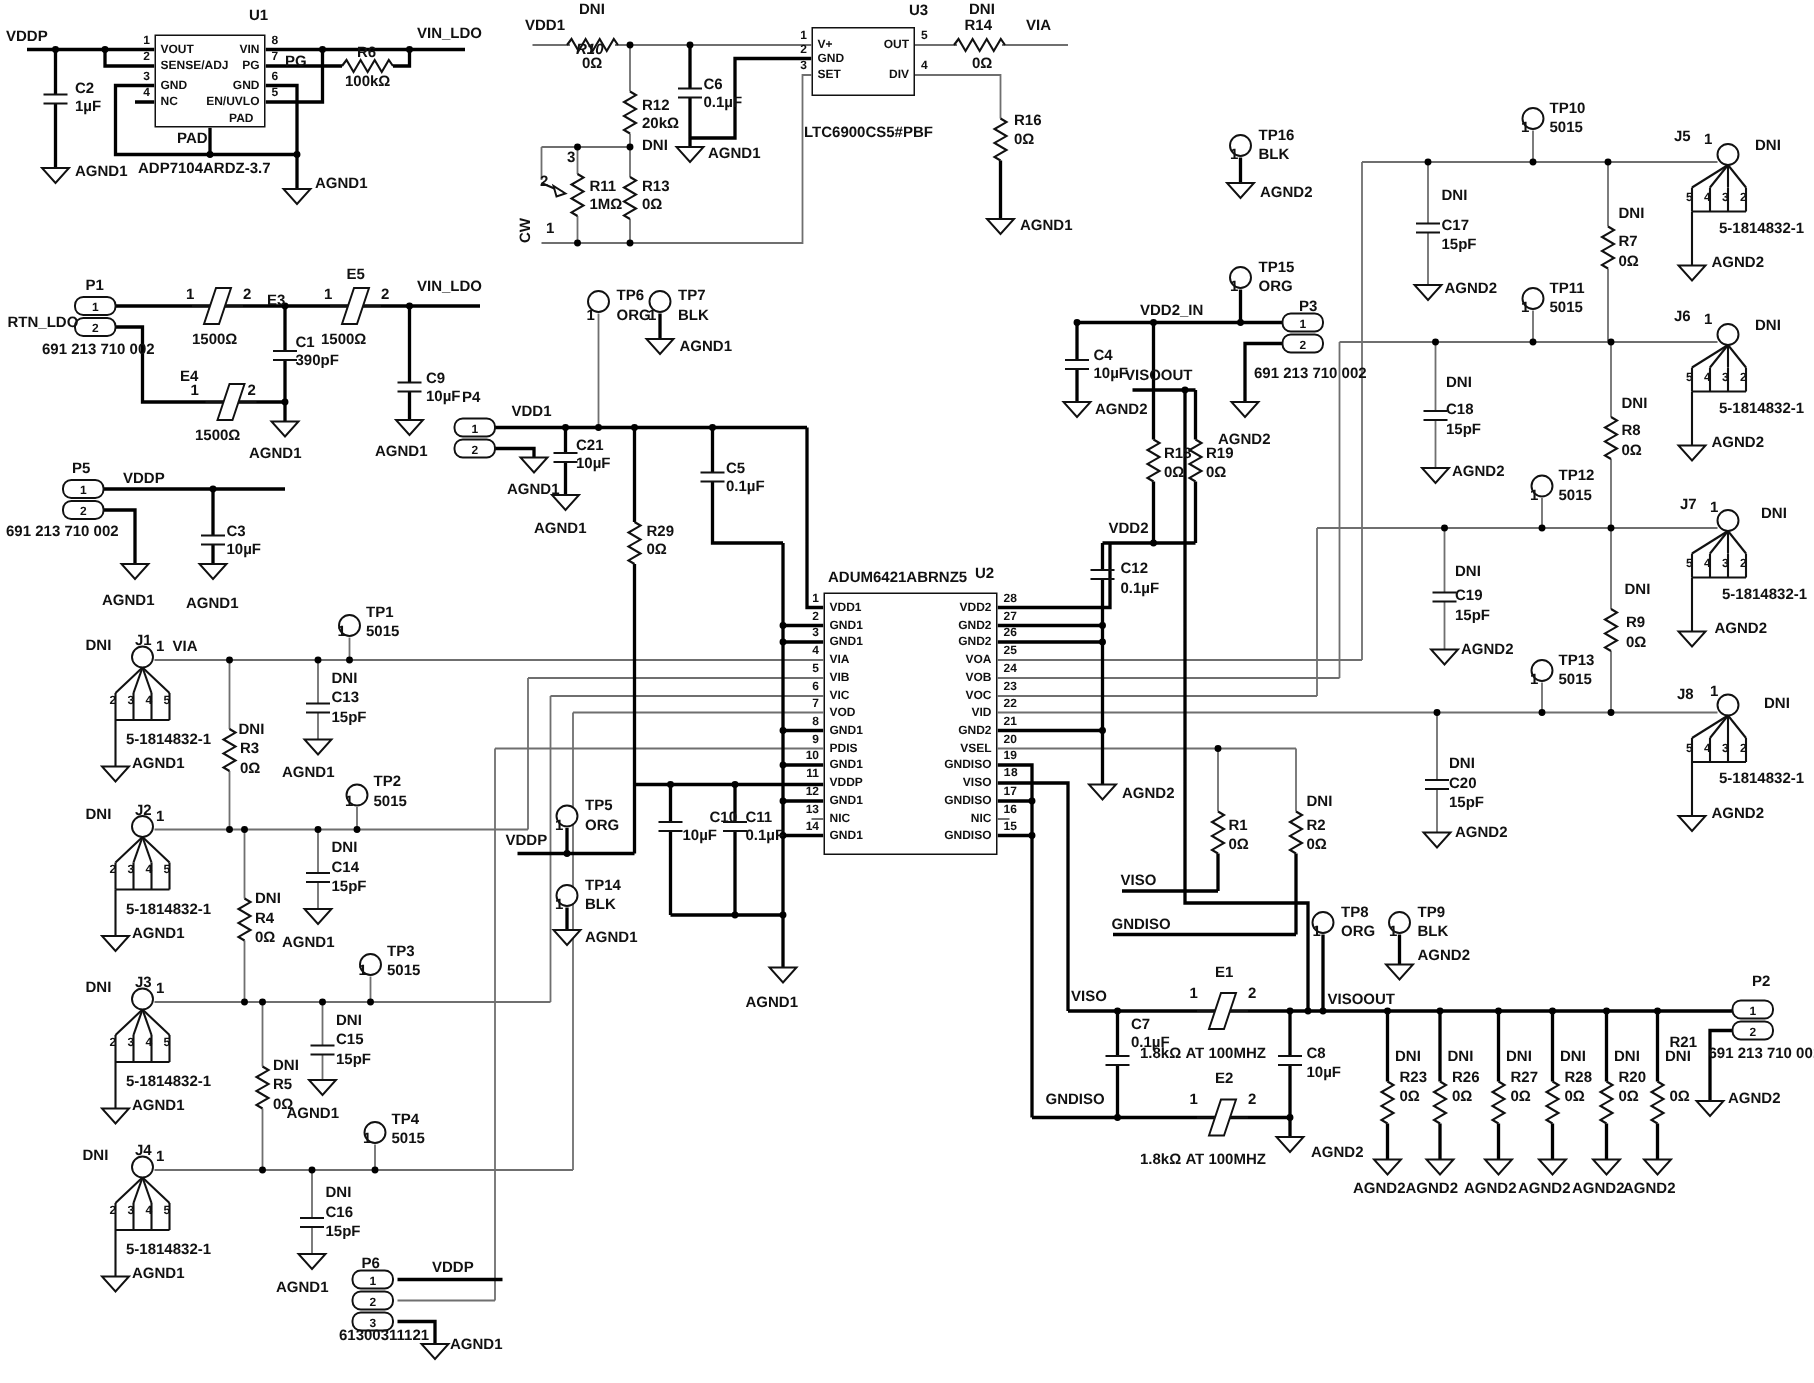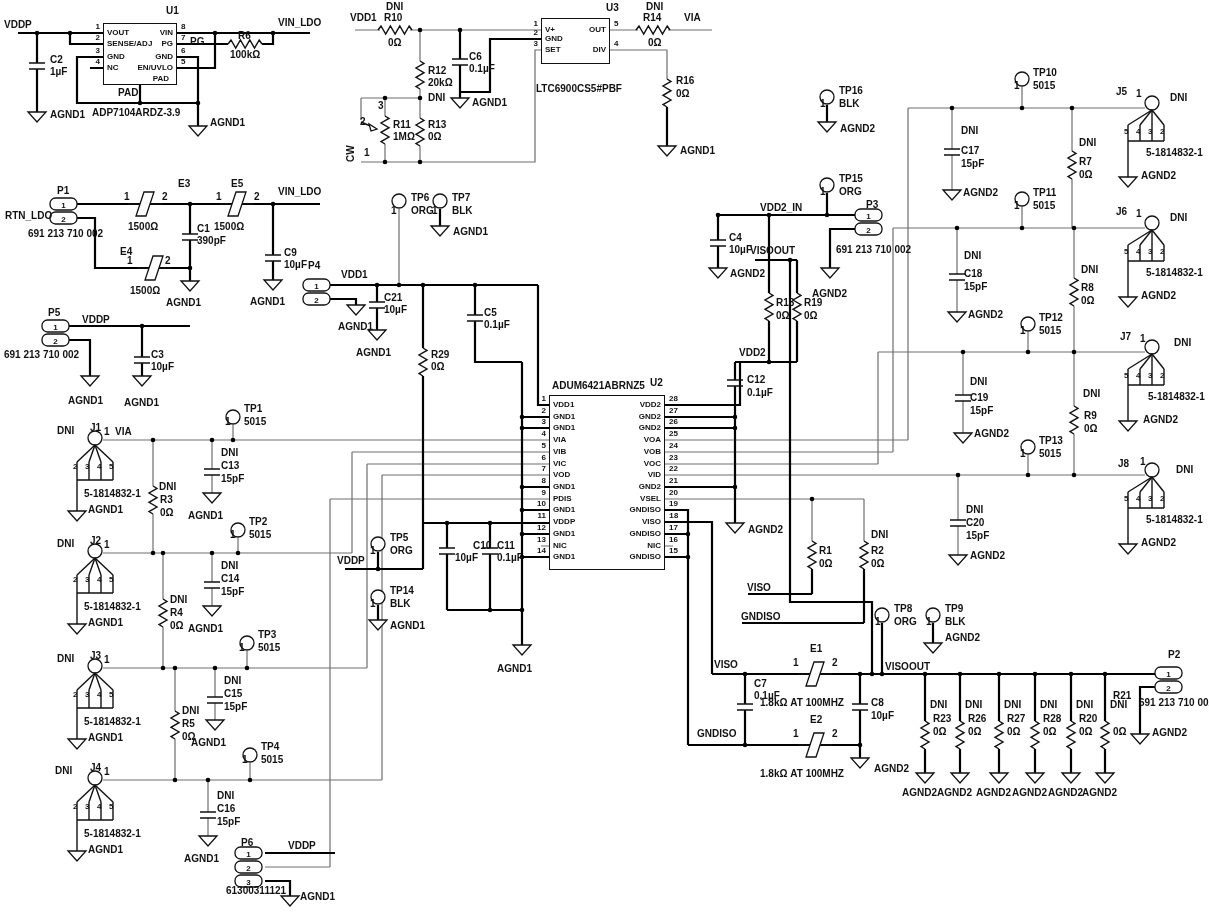--- a/index.html
+++ b/index.html
@@ -547,21 +547,21 @@
     <span class="lbl" style="left: 238px; top: 31px;">R6</span>
     <span class="lbl" style="left: 230px; top: 50px;">100kΩ</span>
     <span class="lbl" style="left: 278px; top: 18px;">VIN_LDO</span>
     <span class="lbl" style="left: 50px; top: 55px;">C2</span>
     <span class="lbl" style="left: 50px; top: 67px;">1µF</span>
     <span class="lbl" style="left: 50px; top: 110px;">AGND1</span>
     <span class="lbl" style="left: 118px; top: 88px;">PAD</span>
     <span class="lbl" style="left: 210px; top: 118px;">AGND1</span>
     <span class="lbl" style="left: 350px; top: 13px;">VDD1</span>
     <span class="lbl" style="left: 386px; top: 2px;">DNI</span>
-    <span class="lbl" style="left: 384px; top: 13px;">R10</span>
+    <span class="lbl" style="left: 384px; top: 29px; font-style: italic;">R10</span>
     <span class="lbl" style="left: 388px; top: 38px;">0Ω</span>
     <span class="lbl" style="left: 428px; top: 66px;">R12</span>
     <span class="lbl" style="left: 428px; top: 78px;">20kΩ</span>
     <span class="lbl" style="left: 469px; top: 52px;">C6</span>
     <span class="lbl" style="left: 469px; top: 64px;">0.1µF</span>
     <span class="lbl" style="left: 472px; top: 98px;">AGND1</span>
     <span class="lbl" style="left: 428px; top: 93px;">DNI</span>
     <span class="lbl" style="left: 378px; top: 101px;">3</span>
     <span class="lbl" style="left: 360px; top: 117px;">2</span>
     <span class="lbl" style="left: 393px; top: 120px;">R11</span>
@@ -573,21 +573,21 @@
     <span class="lbl" style="left: 646px; top: 2px;">DNI</span>
     <span class="lbl" style="left: 643px; top: 13px;">R14</span>
     <span class="lbl" style="left: 648px; top: 38px;">0Ω</span>
     <span class="lbl" style="left: 684px; top: 13px;">VIA</span>
     <span class="lbl" style="left: 676px; top: 76px;">R16</span>
     <span class="lbl" style="left: 676px; top: 89px;">0Ω</span>
     <span class="lbl" style="left: 680px; top: 146px;">AGND1</span>
     <span class="lbl" style="left: 57px; top: 186px;">P1</span>
     <span class="lbl" style="left: 5px; top: 211px;">RTN_LDO</span>
     <span class="lbl" style="left: 28px; top: 229px;">691 213 710 002</span>
-    <span class="lbl" style="left: 145px; top: 179px; padding-left: 33px;">E3</span>
+    <span class="lbl" style="left: 145px; top: 196px; padding-left: 33px;">E3</span>
     <span class="lbl" style="left: 124px; top: 192px;">1</span>
     <span class="lbl" style="left: 162px; top: 192px;">2</span>
     <span class="lbl" style="left: 128px; top: 222px;">1500Ω</span>
     <span class="lbl" style="left: 197px; top: 224px;">C1</span>
     <span class="lbl" style="left: 197px; top: 236px;">390pF</span>
     <span class="lbl" style="left: 120px; top: 247px;">E4</span>
     <span class="lbl" style="left: 127px; top: 256px;">1</span>
     <span class="lbl" style="left: 165px; top: 256px;">2</span>
     <span class="lbl" style="left: 130px; top: 286px;">1500Ω</span>
     <span class="lbl" style="left: 166px; top: 298px;">AGND1</span>
@@ -830,21 +830,21 @@
     <span class="lbl" style="left: 1176px; top: 465px;">DNI</span>
     <span class="lbl" style="left: 1140px; top: 457px;">1</span>
     <span class="lbl" style="left: 966px; top: 505px;">DNI</span>
     <span class="lbl" style="left: 966px; top: 518px;">C20</span>
     <span class="lbl" style="left: 966px; top: 531px;">15pF</span>
     <span class="lbl" style="left: 970px; top: 551px;">AGND2</span>
     <span class="lbl" style="left: 1146px; top: 515px;">5-1814832-1</span>
     <span class="lbl" style="left: 1141px; top: 538px;">AGND2</span>
     <div class="icbox" style="left: 103px; top: 23px; width: 74px; height: 62px;"></div>
     <span class="lbl" style="left: 166px; top: 6px;">U1</span>
-    <span class="lbl" style="left: 92px; top: 108px;">ADP7104ARDZ-3.9</span>
+    <span class="lbl" style="left: 92px; top: 108px;">ADP7104ARDZ-3.7</span>
     <span class="pnum" style="left: 86px; top: 23px; width: 14px; text-align: right;">1</span>
     <span class="pname" style="left: 107px; top: 29px;">VOUT</span>
     <span class="pnum" style="left: 86px; top: 34px; width: 14px; text-align: right;">2</span>
     <span class="pname" style="left: 107px; top: 40px;">SENSE/ADJ</span>
     <span class="pnum" style="left: 86px; top: 47px; width: 14px; text-align: right;">3</span>
     <span class="pname" style="left: 107px; top: 53px;">GND</span>
     <span class="pnum" style="left: 86px; top: 58px; width: 14px; text-align: right;">4</span>
     <span class="pname" style="left: 107px; top: 64px;">NC</span>
     <span class="pnum" style="left: 181px; top: 23px;">8</span>
     <span class="pname" style="left: 113px; top: 29px; width: 60px; text-align: right;">VIN</span>

